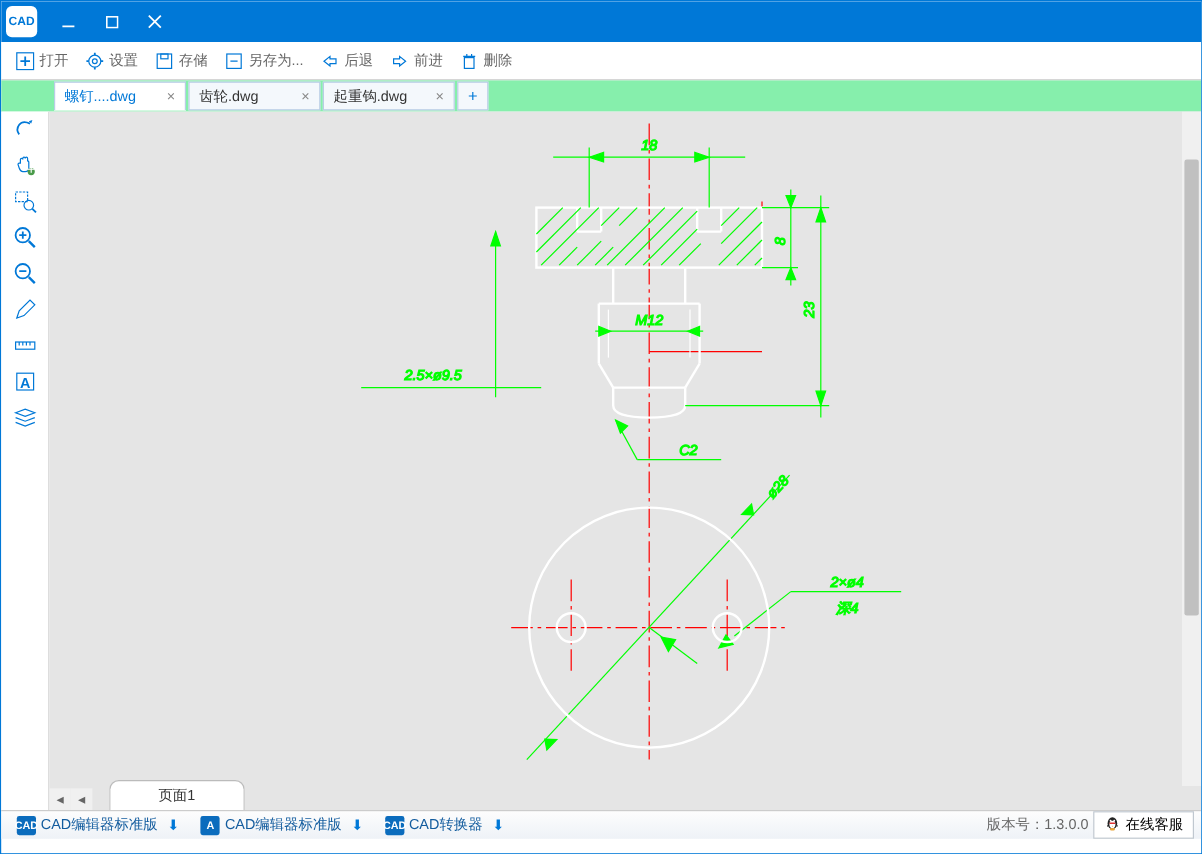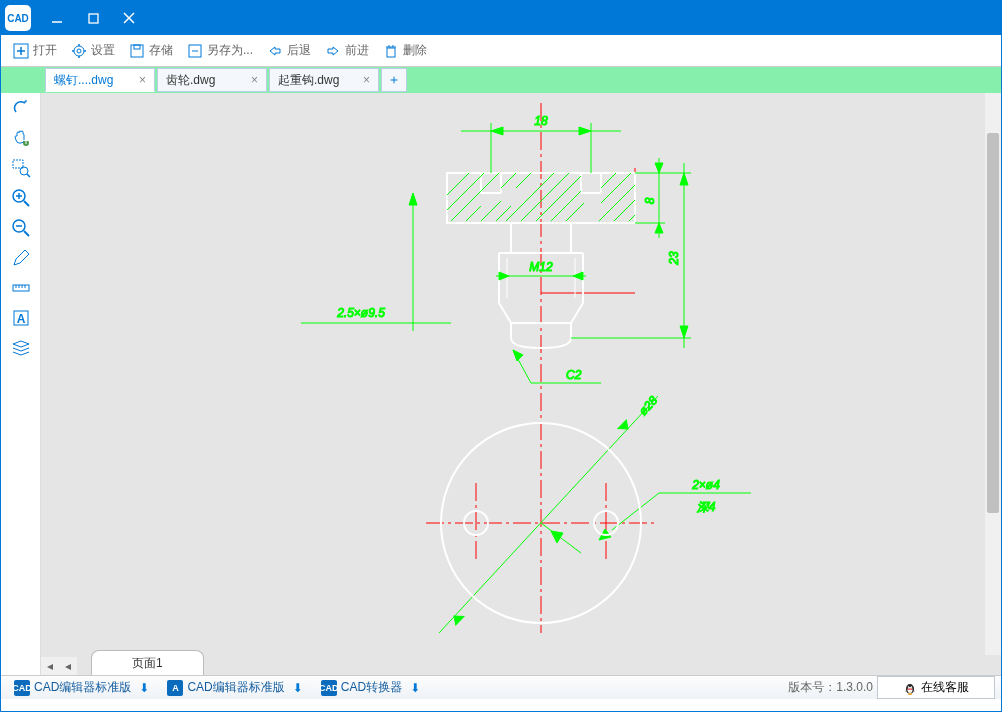--- a/index.html
+++ b/index.html
@@ -25,21 +25,21 @@
 .scrollbar-v .thumb{position:absolute;left:2px;right:2px;top:40px;height:380px;background:#c0c0c0;border-radius:2px}
 .scrollbar-h{position:absolute;left:0;bottom:0;height:18px;right:16px}
 .scrollbar-h .larrow,.scrollbar-h .rarrow{position:absolute;width:18px;height:18px;background:#f0f0f0;top:0;display:flex;align-items:center;justify-content:center;color:#666}
 .scrollbar-h .larrow{left:0}
 .scrollbar-h .larrow2{left:18px;position:absolute;width:18px;height:18px;top:0;background:#f0f0f0;display:flex;align-items:center;justify-content:center;color:#666}
 .statusbar{height:24px;background:linear-gradient(#fdfdfd,#eef2f7);border-top:1px solid #ccc;display:flex;align-items:center;padding:0 6px;gap:4px}
 .sbtn{display:flex;align-items:center;gap:4px;padding:2px 6px;color:#135c9e;border:1px solid transparent}
 .sbtn .dl{color:#0078d7;margin-left:4px}
 .statusbar .spacer{flex:1}
 .statusbar .ver{color:#666}
-.statusbar .support{border:1px solid #c0c8d0;padding:2px 25px;display:flex;align-items:flex-end;gap:4px;background:#fff}
+.statusbar .support{border:1px solid #c0c8d0;padding:2px 8px;display:flex;align-items:flex-start;gap:4px;background:#fff}
 .ilogo{width:16px;height:16px;display:inline-flex;align-items:center;justify-content:center;font-size:9px;font-weight:bold;color:#fff;background:#0b6cbd;border-radius:2px}
 .penguin{width:14px;height:14px}
 svg text{font-family:Arial,sans-serif}
 </style>
 </head>
 <body>
 
 <div class="titlebar">
   <div class="logo">CAD</div>
   <div class="winbtn">

